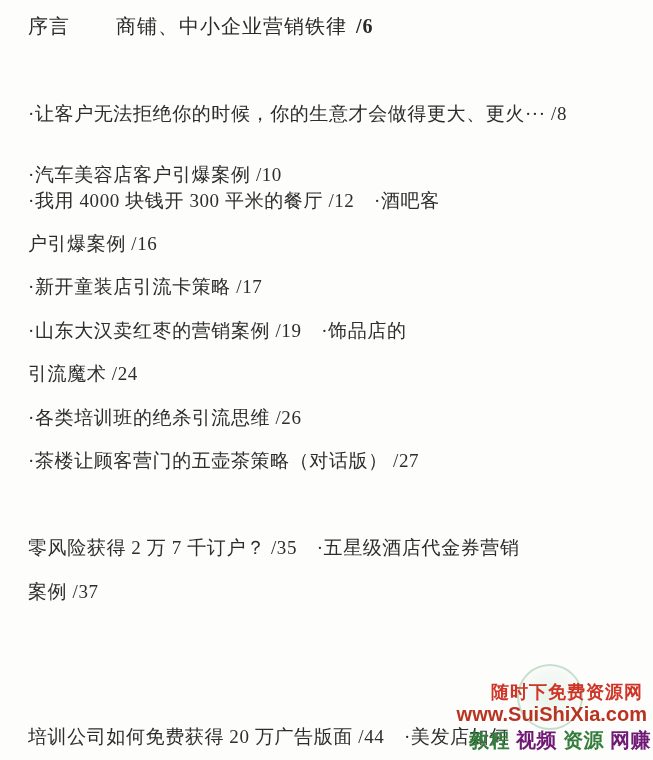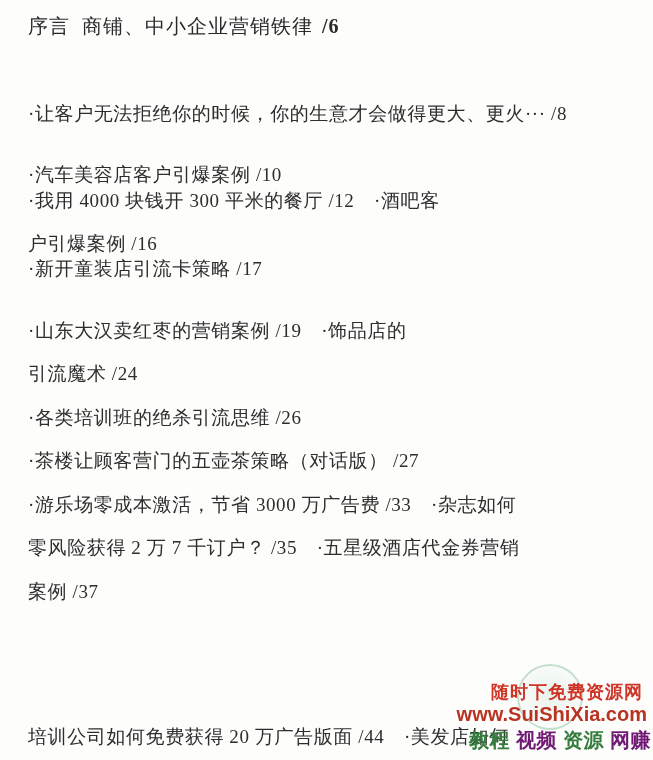--- a/index.html
+++ b/index.html
@@ -25,21 +25,21 @@
     white-space: nowrap;
   }
   .header-line {
     position: absolute;
     left: 28px; top: 13px;
     color: #2a2a2a;
     font-size: 20px;
     letter-spacing: 1px;
     white-space: nowrap;
   }
-  .header-title { margin-left: 12px; }
+  .header-title { margin-left: 46px; }
   .header-page  { margin-left: 9px; font-weight: bold; }
   
   .watermark {
     position: absolute;
     right: 0; bottom: 0;
     width: 230px; height: 80px;
     text-align: right;
   }
   .wm-logo {
     position: absolute;
@@ -87,26 +87,25 @@
 <div class="page">
 
   <div class="header-line">
     <span>序言</span><span class="header-title">商铺、中小企业营销铁律</span><span class="header-page">/6</span>
   </div>
 
   <div class="toc-line" style="top:101px">·让客户无法拒绝你的时候，你的生意才会做得更大、更火··· /8</div>
   <div class="toc-line" style="top:162px">·汽车美容店客户引爆案例 /10</div>
   <div class="toc-line" style="top:188px">·我用 4000 块钱开 300 平米的餐厅 /12　·酒吧客</div>
   <div class="toc-line" style="top:231px">户引爆案例 /16</div>
-  <div class="toc-line" style="top:256px">·新开童装店引流卡策略 /17</div>
+  <div class="toc-line" style="top:274px">·新开童装店引流卡策略 /17</div>
   <div class="toc-line" style="top:318px">·山东大汉卖红枣的营销案例 /19　·饰品店的</div>
   <div class="toc-line" style="top:361px">引流魔术 /24</div>
   <div class="toc-line" style="top:405px">·各类培训班的绝杀引流思维 /26</div>
   <div class="toc-line" style="top:448px">·茶楼让顾客营门的五壶茶策略（对话版） /27</div>
-  <div class="toc-line" style="top:492px">·游乐场零成本激活，节省 3000 万广告费 /33　·杂志如何</div>
   <div class="toc-line" style="top:535px">零风险获得 2 万 7 千订户？ /35　·五星级酒店代金券营销</div>
   <div class="toc-line" style="top:579px">案例 /37</div>
   <div class="toc-line" style="top:724px">培训公司如何免费获得 20 万广告版面 /44　·美发店如何</div>
 
   <div class="watermark">
     <div class="wm-logo"></div>
     <div class="wm-line1">随时下免费资源网</div>
     <div class="wm-line2">www.SuiShiXia.com</div>
     <div class="wm-line3">
       <span class="wm-tag wm-green">教程</span><span class="wm-tag wm-red">视频</span><span class="wm-tag wm-green">资源</span><span class="wm-tag wm-red">网赚</span>

